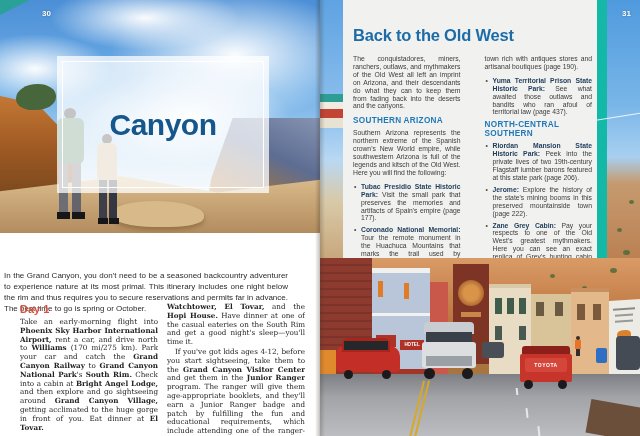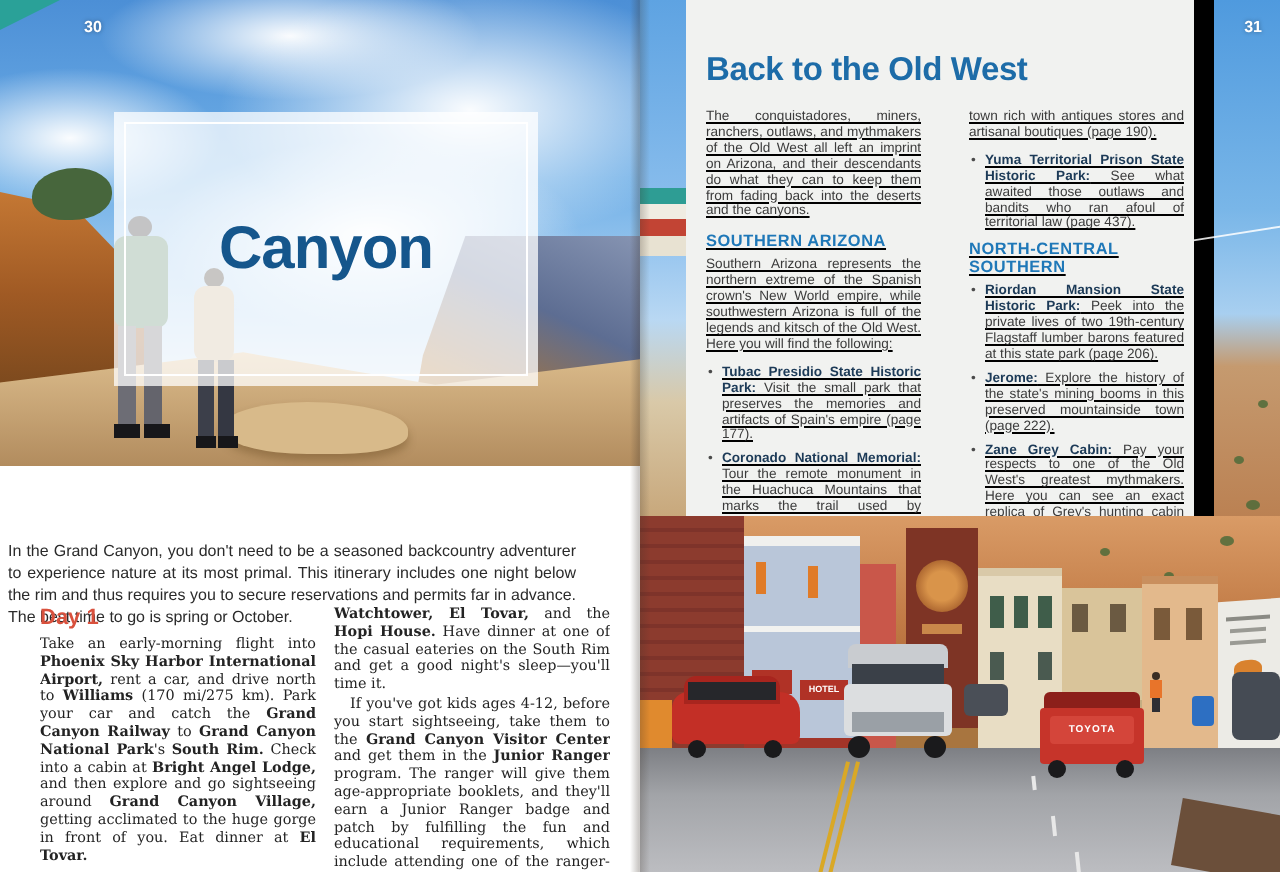--- a/index.html
+++ b/index.html
@@ -1,19 +1,19 @@
 <!DOCTYPE html>
 <html><head>
 <meta charset="utf-8">
 <style>
   html,body{margin:0;padding:0;background:#ddd;font-family:"Liberation Sans",sans-serif;}
   .book{position:relative;width:640px;height:436px;background:#fff;overflow:hidden;}
   .page{position:absolute;top:0;height:436px;overflow:hidden;}
   .page-left{left:0;width:320px;background:#fff;}
-  .page-right{left:320px;width:320px;background:#000000;}
+  .page-right{left:320px;width:320px;background:#14b8a6;}
   .abs{position:absolute;}
 
   
   .gc-photo{position:absolute;left:0;top:0;width:320px;height:233px;overflow:hidden;background:linear-gradient(180deg,#4c8fd6 0%,#6fafe7 38%,#a5cdf0 62%,#cfe2f4 80%);}
   .cloud{position:absolute;background:radial-gradient(closest-side,rgba(255,255,255,.97),rgba(255,255,255,0));border-radius:50%;}
   .gc-cliff-left{position:absolute;left:0;top:92px;width:72px;height:100px;background:linear-gradient(180deg,#c77a35,#a05a24 55%,#7d4a1e);clip-path:polygon(0 4%,52% 12%,100% 48%,100% 100%,0 100%);}
   .gc-tree{position:absolute;left:16px;top:84px;width:40px;height:26px;background:#47663c;border-radius:60% 50% 55% 45%;}
   .gc-canyon-right{position:absolute;right:0;top:118px;width:118px;height:115px;background:linear-gradient(205deg,#8694b2 0%,#5d6d92 35%,#a7743a 68%,#c9924f 100%);clip-path:polygon(26% 0,100% 0,100% 100%,0 100%,8% 52%);}
   .gc-ground{position:absolute;left:0;bottom:0;width:100%;height:58px;background:linear-gradient(180deg,#dcbd8d,#c5a273 55%,#b28c5e);clip-path:polygon(0 28%,38% 2%,68% 30%,100% 8%,100% 100%,0 100%);}
   .gc-rock{position:absolute;left:112px;bottom:6px;width:92px;height:26px;background:#d8ba8a;border-radius:50% 60% 40% 50%;box-shadow:0 3px 4px rgba(90,60,20,.35);}
@@ -39,21 +39,21 @@
 
   
   .rp-sliver{position:absolute;left:0;top:0;width:23px;height:258px;background:linear-gradient(180deg,#5ea3e2 0%,#8fc1ee 45%,#b9d8f3 62%,#d9c9a8 78%,#c8a87c 100%);}
   .sliver-shop{position:absolute;left:0;top:94px;width:23px;height:34px;background:linear-gradient(180deg,#2e9d94 0 24%,#f0ece2 24% 45%,#c24434 45% 70%,#e8e2d2 70% 100%);}
   .rp-strip{position:absolute;right:0;top:0;width:33px;height:436px;background:linear-gradient(180deg,#4f9ade 0%,#79b6e8 24%,#a8cff0 36%,#c59a6f 42%,#b97d4e 62%,#a96a3f 100%);}
   .wire{position:absolute;right:-6px;top:116px;width:52px;height:0;border-top:1.5px solid rgba(255,255,255,.85);transform:rotate(-9deg);}
   .shrub{position:absolute;width:5px;height:4px;border-radius:50%;background:#4e6b3a;opacity:.85;}
 
   .rp-panel{position:absolute;left:23px;top:0;width:254px;height:302px;background:#f1f2f0;padding:0 5px 0 10px;box-sizing:border-box;overflow:hidden;}
   .rp-title{font-size:16.5px;font-weight:bold;color:#1d6ca8;margin:26px 0 10px 0;letter-spacing:-.2px;}
-  .rp-cols{display:flex;gap:24px;text-decoration:underline;}
+  .rp-cols{display:flex;gap:24px;}
   .rp-col{width:115px;}
   .rp-p{font-size:6.8px;line-height:7.9px;text-align:justify;color:#3b3b3b;margin:0 0 6px 0;}
   .sec-h{font-size:8.2px;font-weight:bold;color:#1f78b8;letter-spacing:.3px;margin:2px 0 4px 0;}
   .bullet{position:relative;padding-left:8px;font-size:6.8px;line-height:7.9px;text-align:justify;color:#3b3b3b;margin:0 0 4px 0;}
   .bullet::before{content:"•";position:absolute;left:1px;top:0;color:#4a4a4a;}
   .bullet .b,.rp-p .b{font-weight:bold;color:#1c3a57;}
 
   
   .street-photo{position:absolute;left:0;top:258px;width:320px;height:178px;overflow:hidden;background:linear-gradient(180deg,#d99b66 0%,#c17a45 30%,#b06a3a 45%,#a8753f 60%);}
   .bld{position:absolute;}

